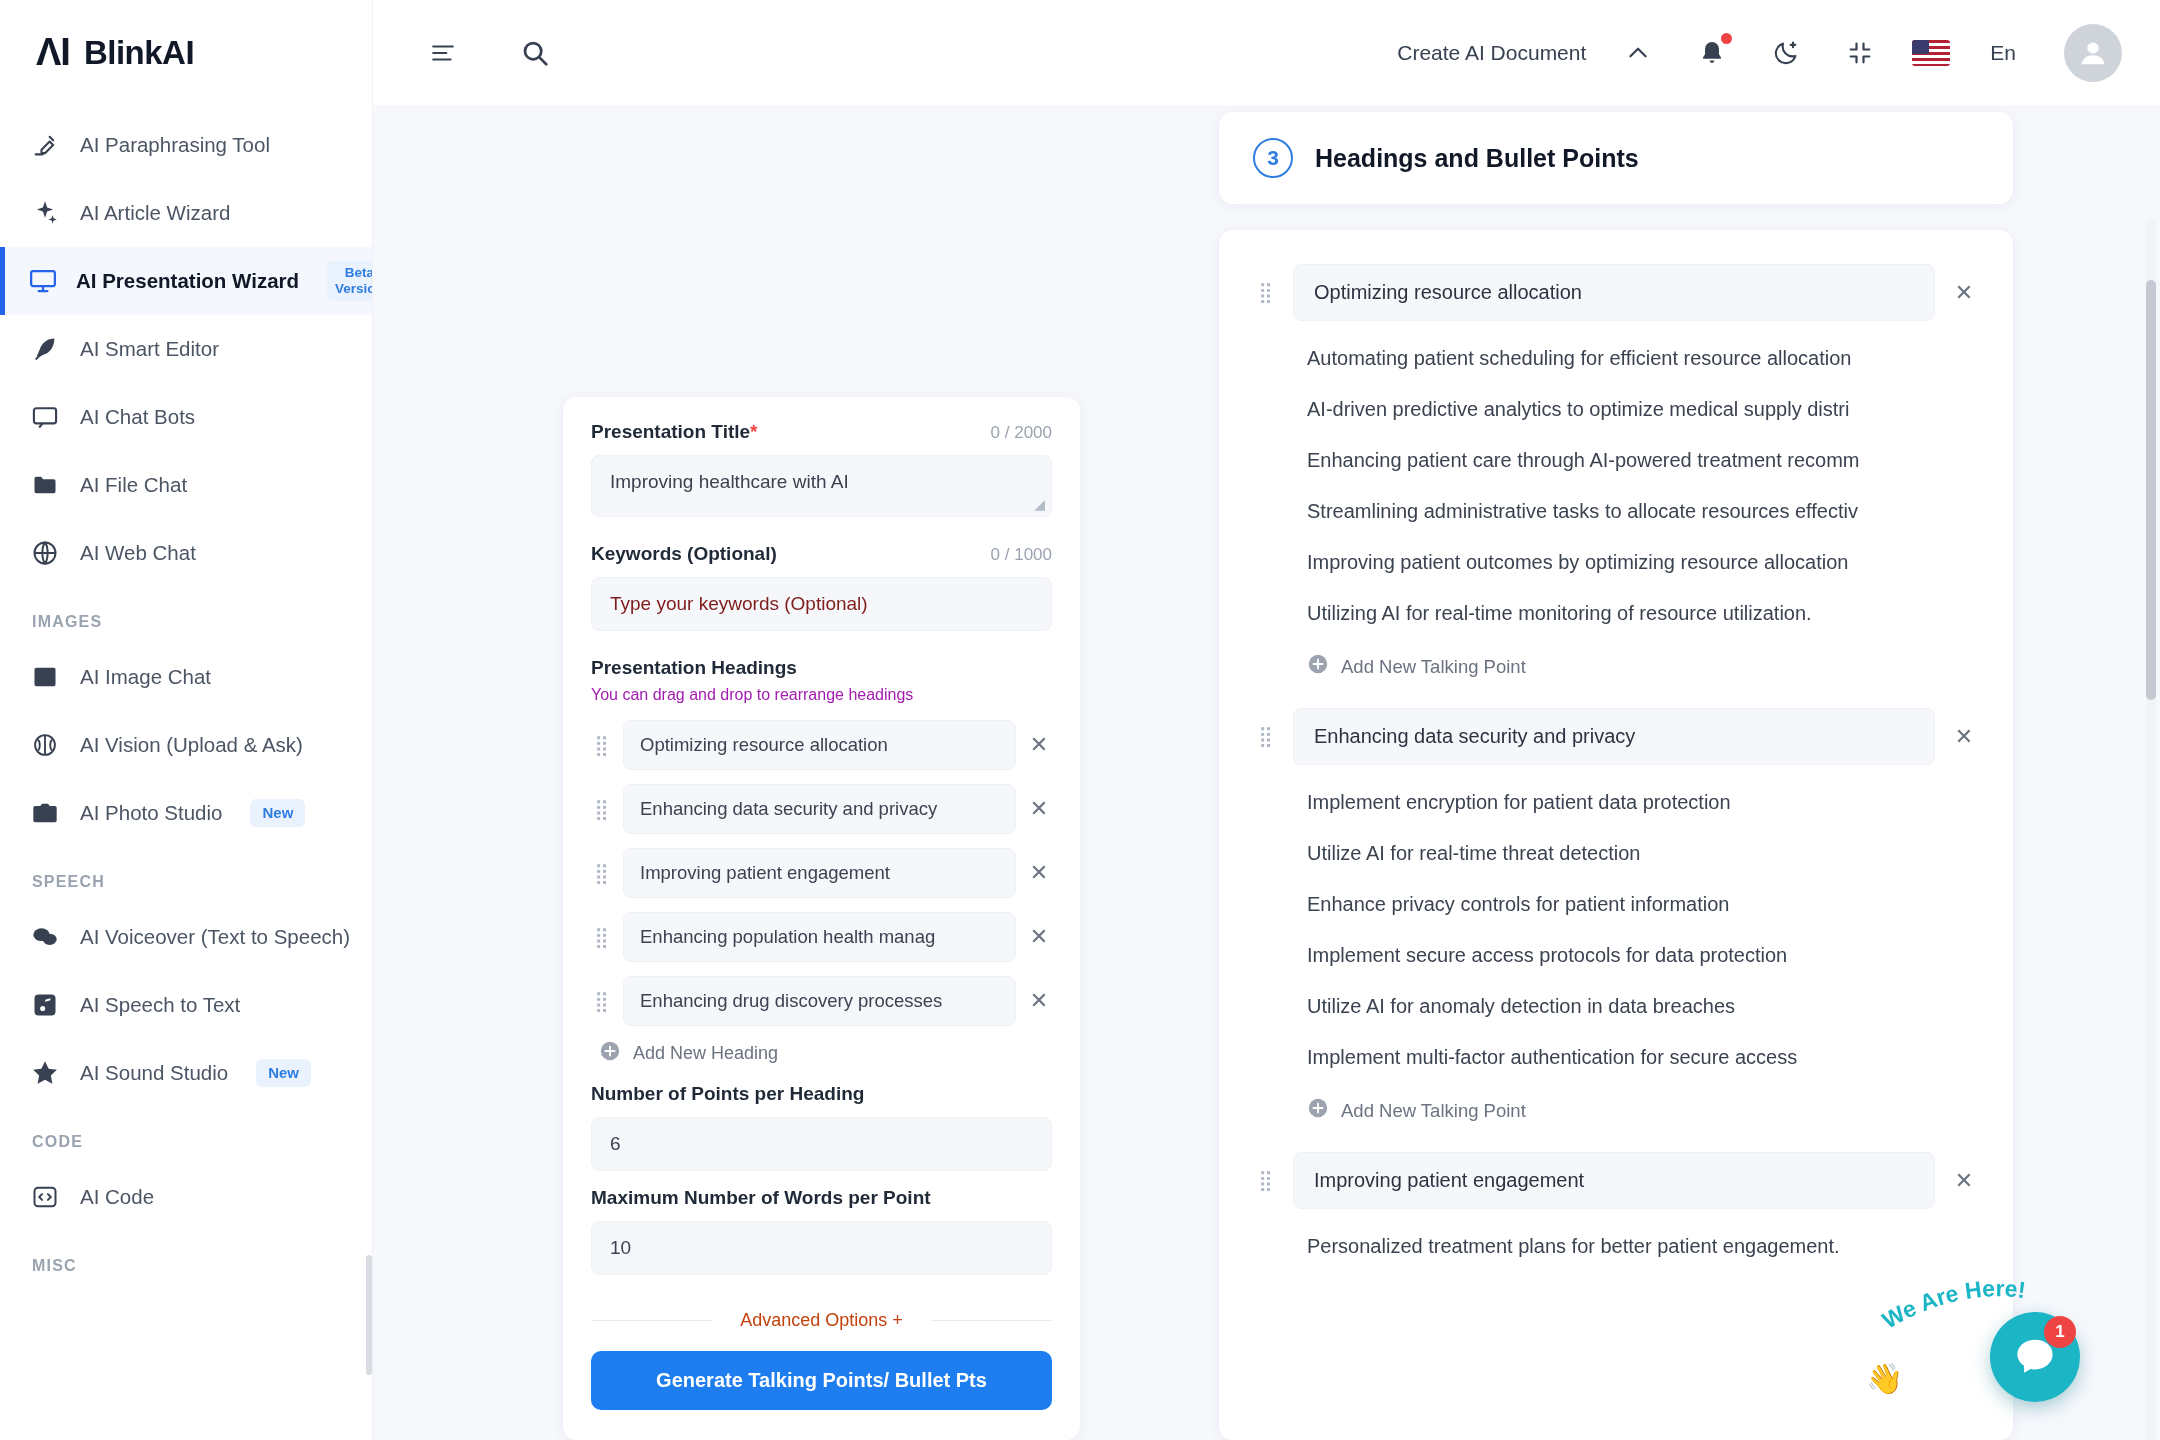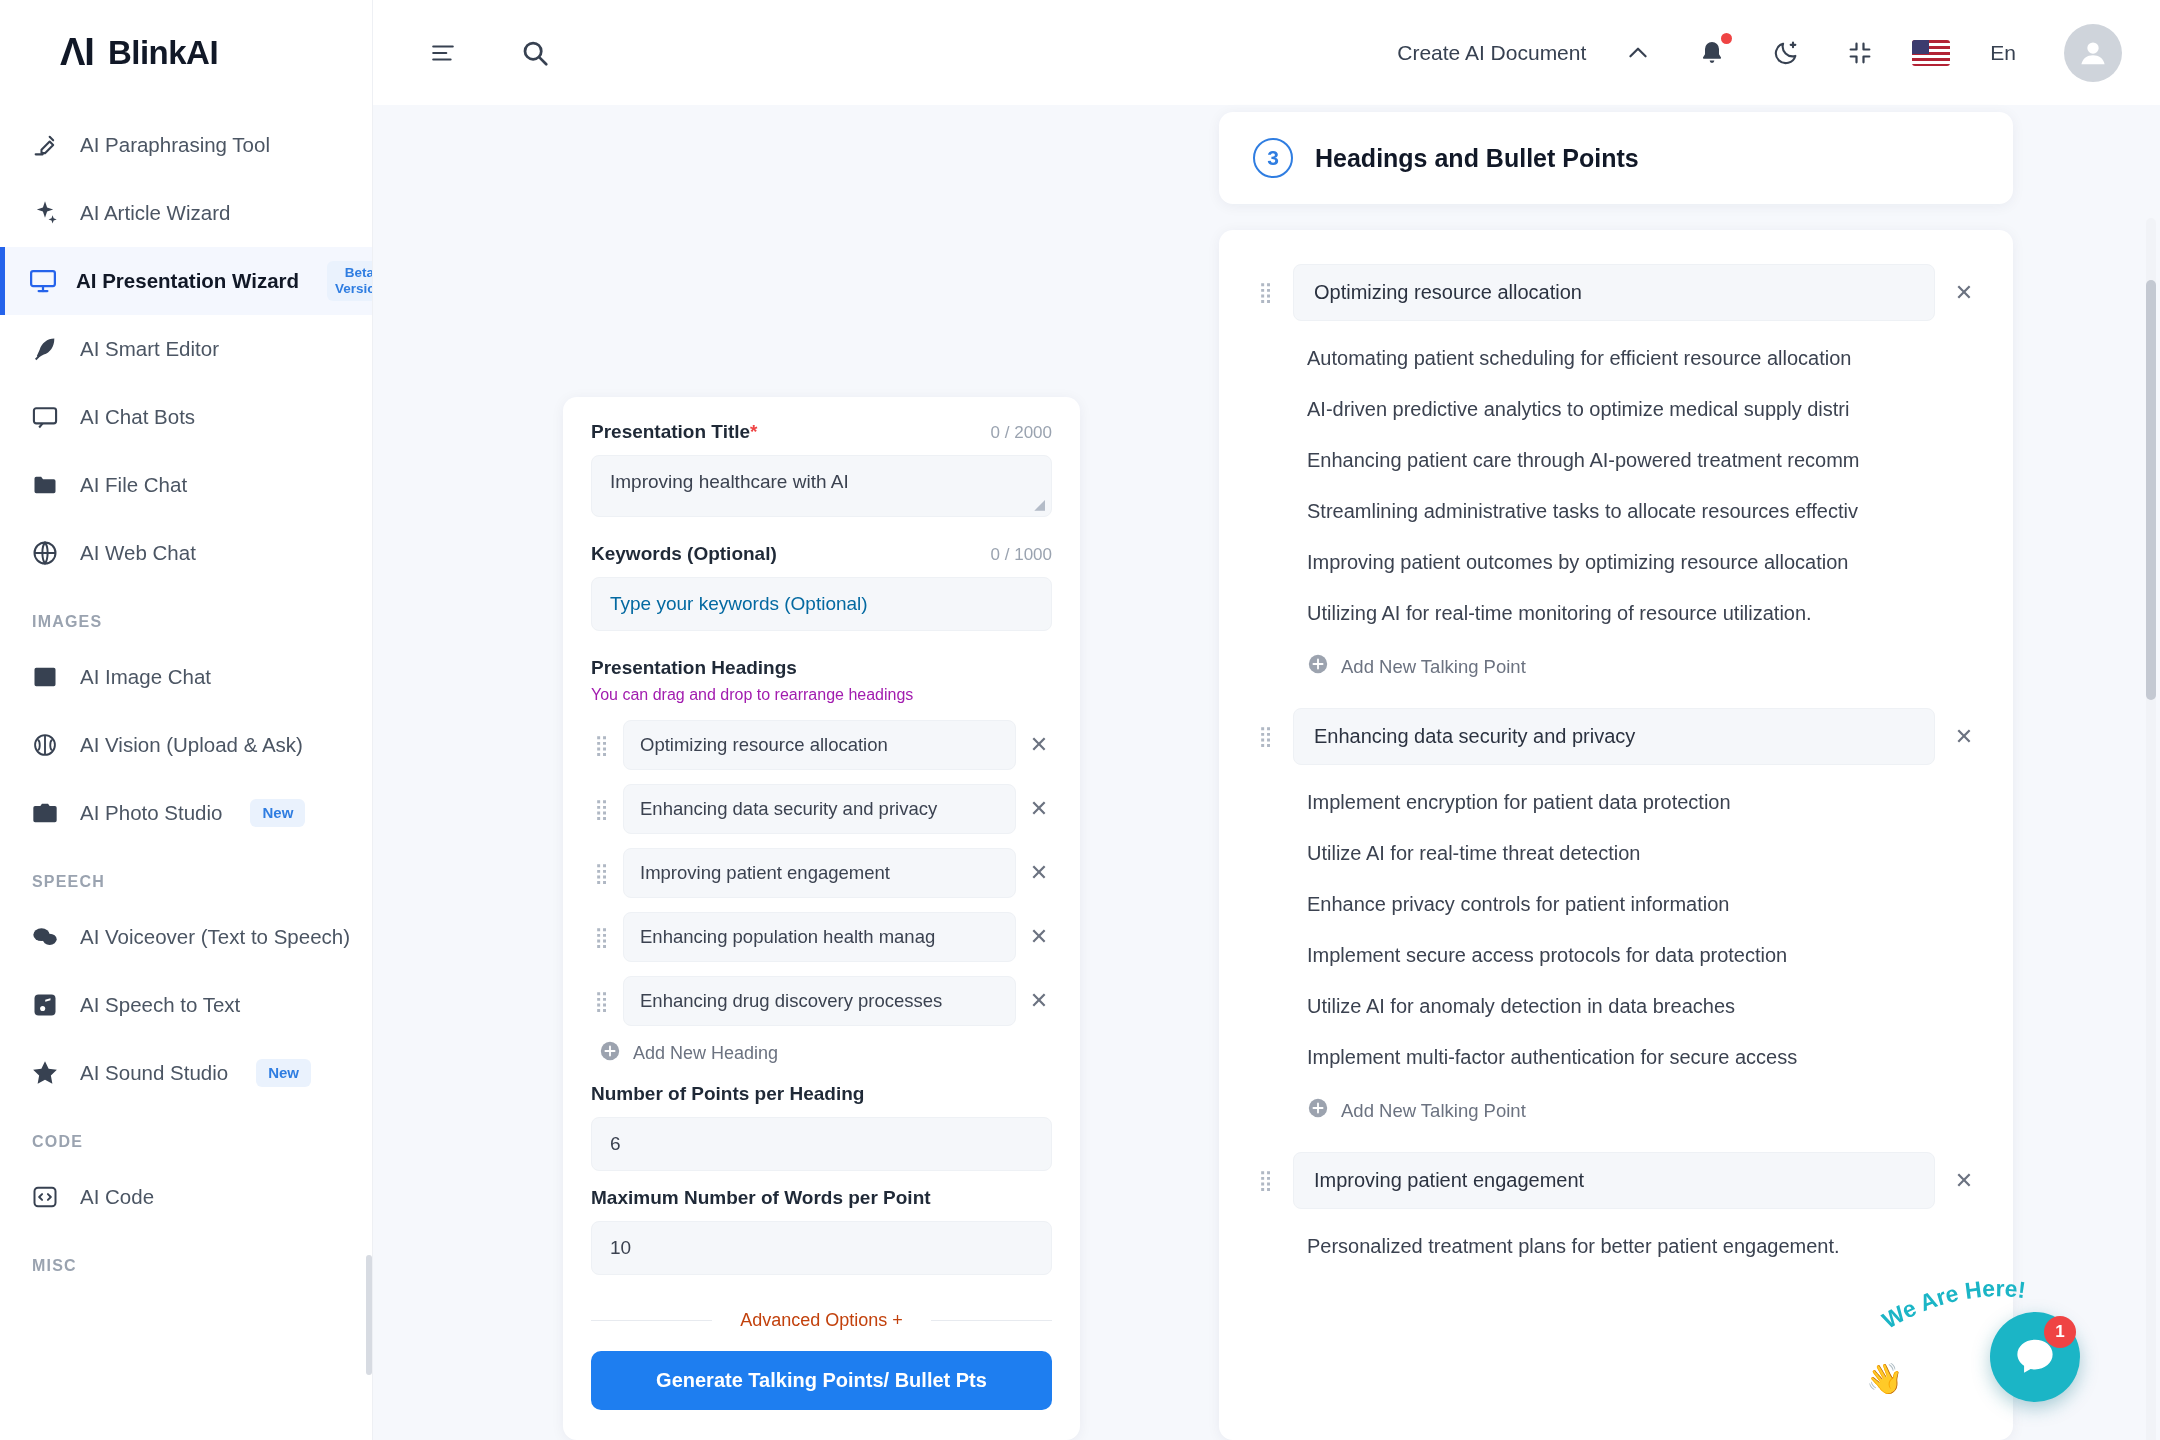--- a/index.html
+++ b/index.html
@@ -14,21 +14,21 @@
   
   .sidebar {
     width: 373px; height: 1440px;
     background: #ffffff;
     border-right: 1px solid #eef0f4;
     flex: 0 0 373px;
     position: relative;
     overflow: hidden;
   }
   .logo-row {
-    height: 105px; display: flex; align-items: center; padding-left: 60px; gap: 14px;
+    height: 105px; display: flex; align-items: center; padding-left: 36px; gap: 14px;
   }
   .logo-mark {
     font-size: 38px; font-weight: 700; letter-spacing: -1px; color: #111827;
   }
   .logo-text { font-size: 33px; font-weight: 700; color: #111827; letter-spacing: -0.5px; }
 
   .nav-list { padding-top: 6px; }
   .nav-item {
     display: flex; align-items: center; gap: 18px;
     height: 68px; padding-left: 28px; position: relative;
@@ -113,21 +113,21 @@
     margin-bottom: 12px;
   }
   .field-label { font-size: 19px; font-weight: 600; color: #1f2937; }
   .req { color: #ef4444; }
   .counter { font-size: 17px; color: #9aa3b0; }
   .text-input {
     width: 100%; background: #f5f7fa; border: 1px solid #eef1f5; border-radius: 8px;
     padding: 15px 18px; font-size: 19px; color: #3b4250; position: relative;
   }
   .text-input.area { height: 62px; }
-  .text-input.placeholder { color: #0369a1; }
+  .text-input.placeholder { color: #7f1d1d; }
   .resize-grip {
     position: absolute; right: 6px; bottom: 4px; color: #b4bcc8; font-size: 14px;
   }
   .block-title { font-size: 19px; font-weight: 600; color: #1f2937; margin-top: 26px; }
   .block-sub { font-size: 16px; color: #a21caf; margin-top: 7px; margin-bottom: 16px; }
 
   .heading-row {
     display: flex; align-items: center; gap: 10px; margin-bottom: 14px;
   }
   .drag-dots {

